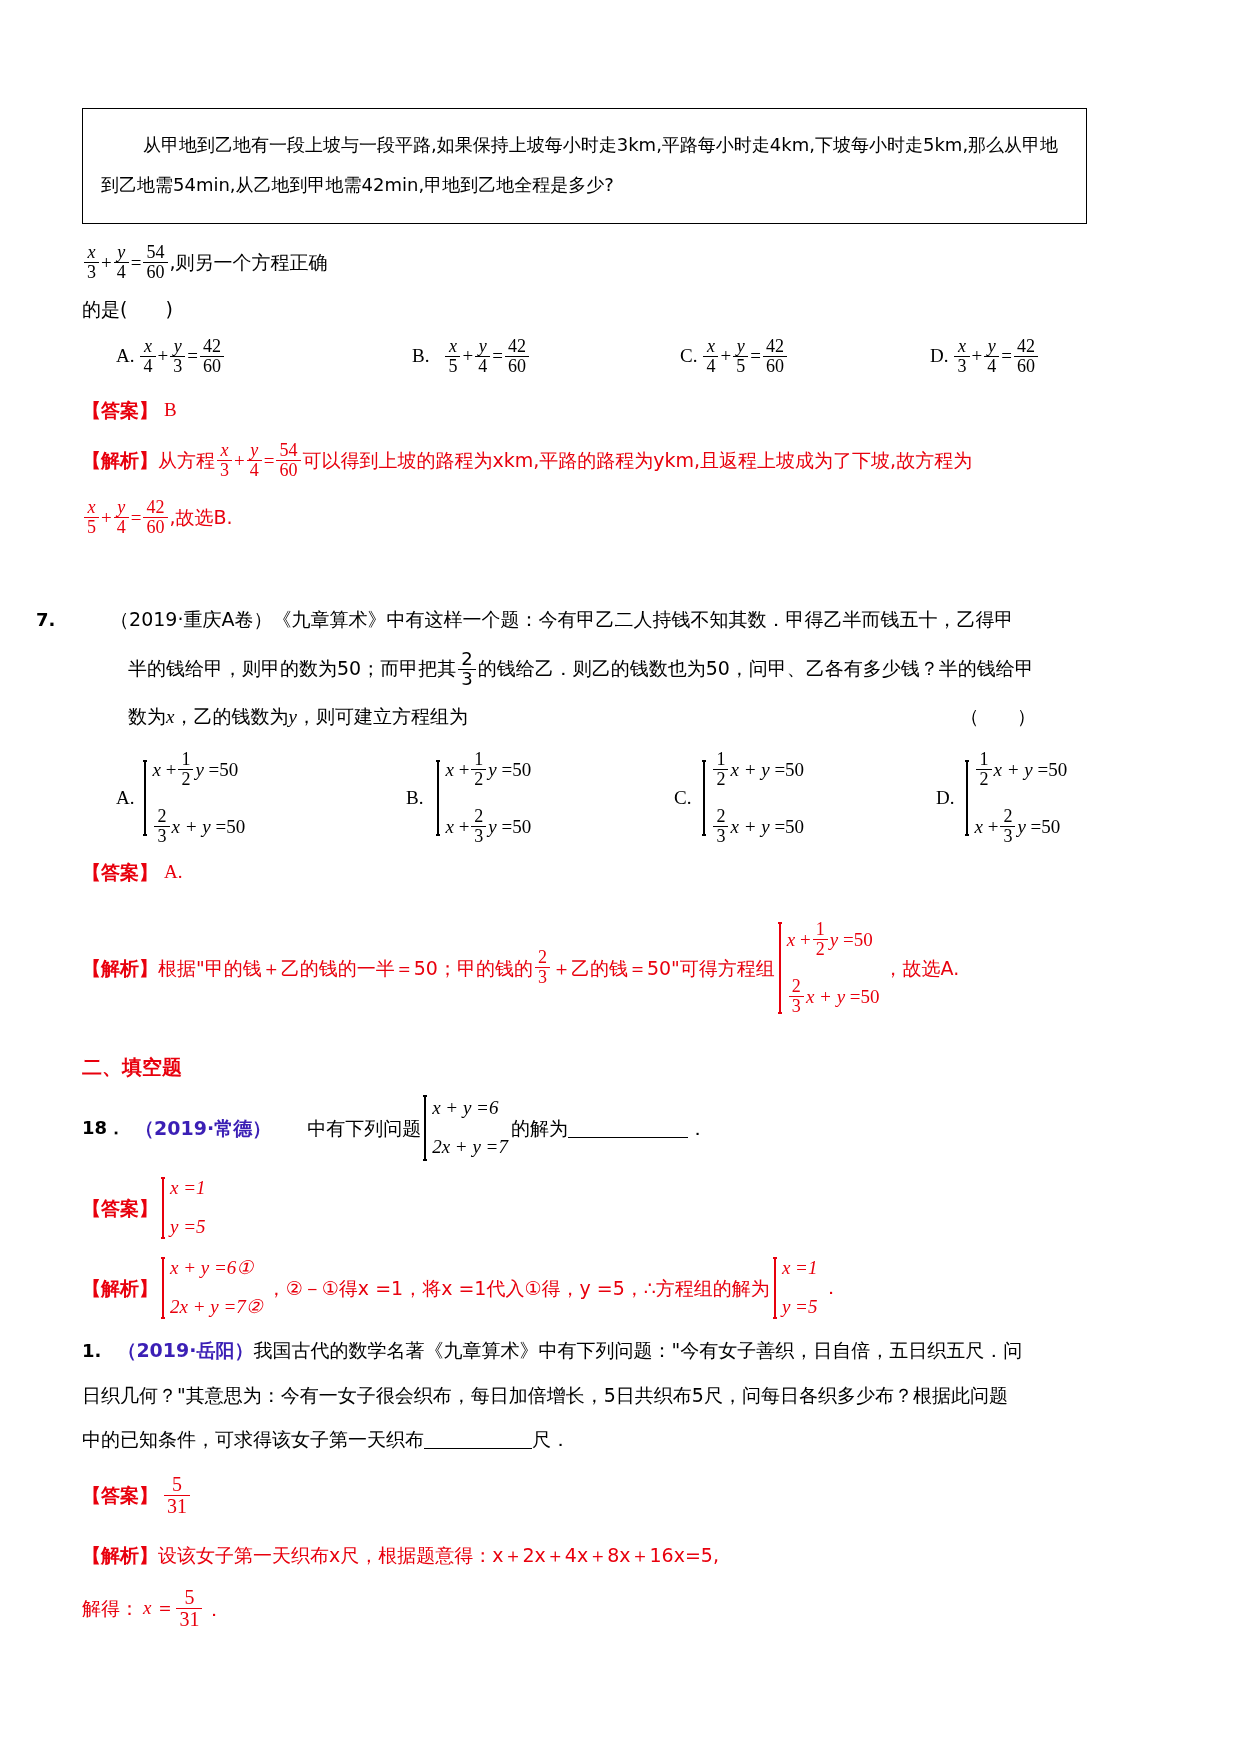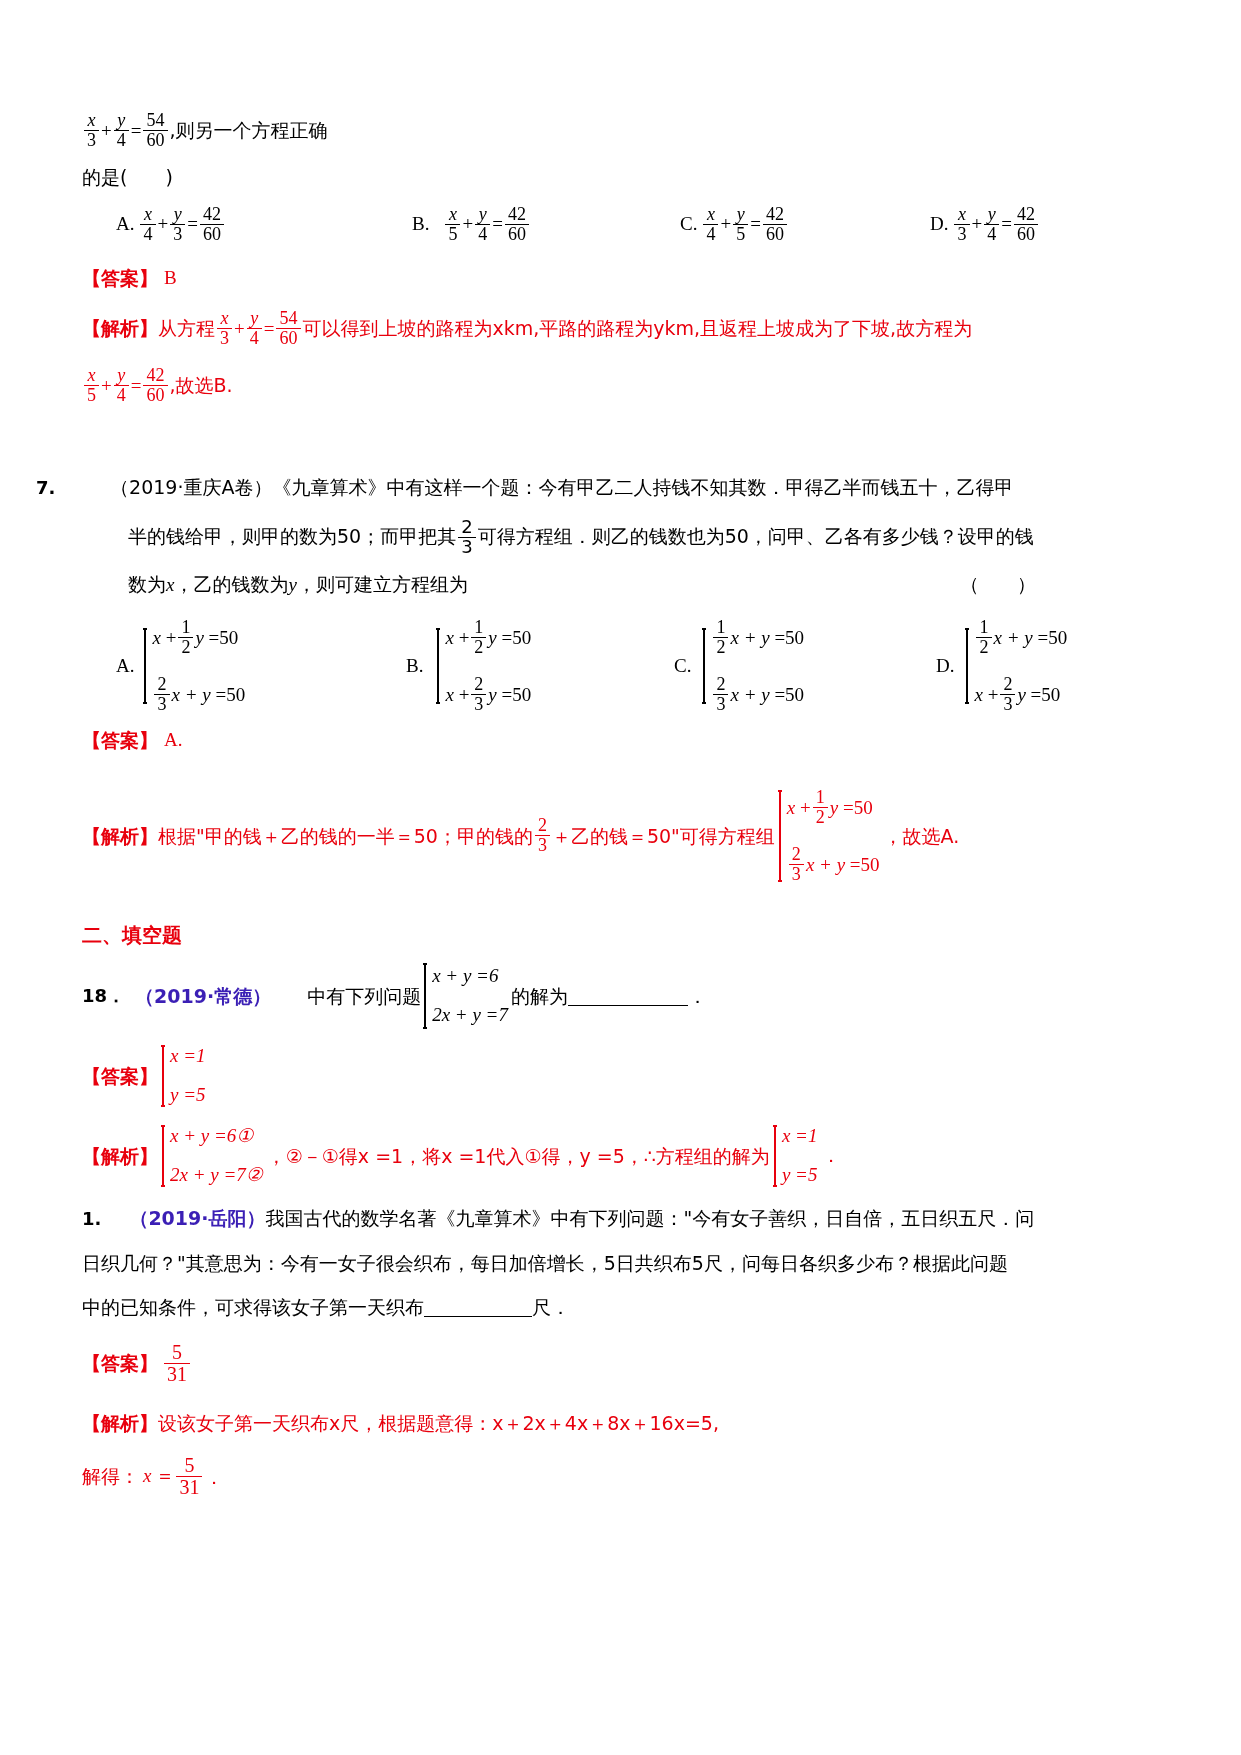--- a/index.html
+++ b/index.html
@@ -9,21 +9,21 @@
     font-family:"Liberation Serif","DejaVu Serif",serif;
     color:#000000;
     -webkit-font-smoothing:antialiased;
   }
   .page{position:relative;width:1241px;height:1755px;padding:0;box-sizing:border-box;}
   .content{position:absolute;left:82px;top:108px;width:1080px;}
 
   
   .zh{font-family:"DejaVu Sans","Liberation Sans",sans-serif;}
   .red{color:#e8000d;}
-  .blue{color:#3b1fb5;margin-left:12px;}
+  .blue{color:#3b1fb5;}
   .bold{font-weight:bold;}
 
   
   .stembox{
     border:1.5px solid #000;
     box-sizing:border-box;
     width:1005px;
     padding:16px 18px 18px 18px;
     margin-bottom:16px;
   }
@@ -94,20 +94,23 @@
   .qblock{margin-top:30px;}
   .hang{padding-left:46px;text-indent:-46px;}
   .hang2{padding-left:46px;}
 </style>
 </head>
 <body>
 
 <div class="page">
  <div class="content">
 
+  <div class="stembox">
+    <p class="zh">从甲地到乙地有一段上坡与一段平路,如果保持上坡每小时走3km,平路每小时走4km,下坡每小时走5km,那么从甲地到乙地需54min,从乙地到甲地需42min,甲地到乙地全程是多少?</p>
+  </div>
 
   <div class="para zh">
     <span class="frac mr"><span class="num">x</span><span class="den">3</span></span><span class="mr">+</span><span class="frac mr"><span class="num">y</span><span class="den">4</span></span><span class="mr">=</span><span class="frac mr"><span class="num" style="font-style:normal">54</span><span class="den">60</span></span><span>,则另一个方程正确</span>
   </div>
   <div class="para zh">的是(　　)</div>
 
   <div class="optrow" style="margin-top:6px;">
     <div class="opt" style="width:268px;padding-left:34px;">
       <span class="optlbl mr">A.</span>
       <span class="frac">
@@ -189,21 +192,21 @@
   <div class="analine red" style="display:block;margin-top:16px;">
     <span class="frac rednum mr"><span class="num">x</span><span class="den">5</span></span><span class="mr">+</span><span class="frac rednum mr"><span class="num">y</span><span class="den">4</span></span><span class="mr">=</span><span class="frac rednum mr"><span class="num" style="font-style:normal">42</span><span class="den">60</span></span><span class="zh">,故选B.</span>
   </div>
 
   <div class="qblock" style="margin-top:58px;">
     <div class="para zh hang" style="line-height:46px;">
       <span class="qnum">7.</span>
       <span style="display:inline-block;width:22px;"></span><span>（2019·重庆A卷）《九章算术》中有这样一个题：今有甲乙二人持钱不知其数．甲得乙半而钱五十，乙得甲</span>
     </div>
     <div class="para zh hang2" style="line-height:46px;">
-      <span>半的钱给甲，则甲的数为50；而甲把其</span><span class="frac upr" style="vertical-align:-0.55em;"><span class="num">2</span><span class="den">3</span></span><span>可得方程组．则乙的钱数也为50，问甲、乙各有多少钱？设甲的钱</span>
+      <span>半的钱给甲，则甲的数为50；而甲把其</span><span class="frac upr" style="vertical-align:-0.55em;"><span class="num">2</span><span class="den">3</span></span><span>的钱给乙．则乙的钱数也为50，问甲、乙各有多少钱？半的钱给甲</span>
     </div>
     <div class="para zh hang2" style="line-height:46px;display:flex;">
       <span style="flex:0 0 auto;text-align:center;">
         <span>数为</span><span class="m">x</span><span>，乙的钱数为</span><span class="m">y</span><span>，则可建立方程组为</span>
       </span>
       <span style="flex:1 1 auto;"></span>
       <span style="margin-right:126px;">（　　）</span>
     </div>
 
     <div class="optrow" style="margin-top:20px;align-items:center;">

